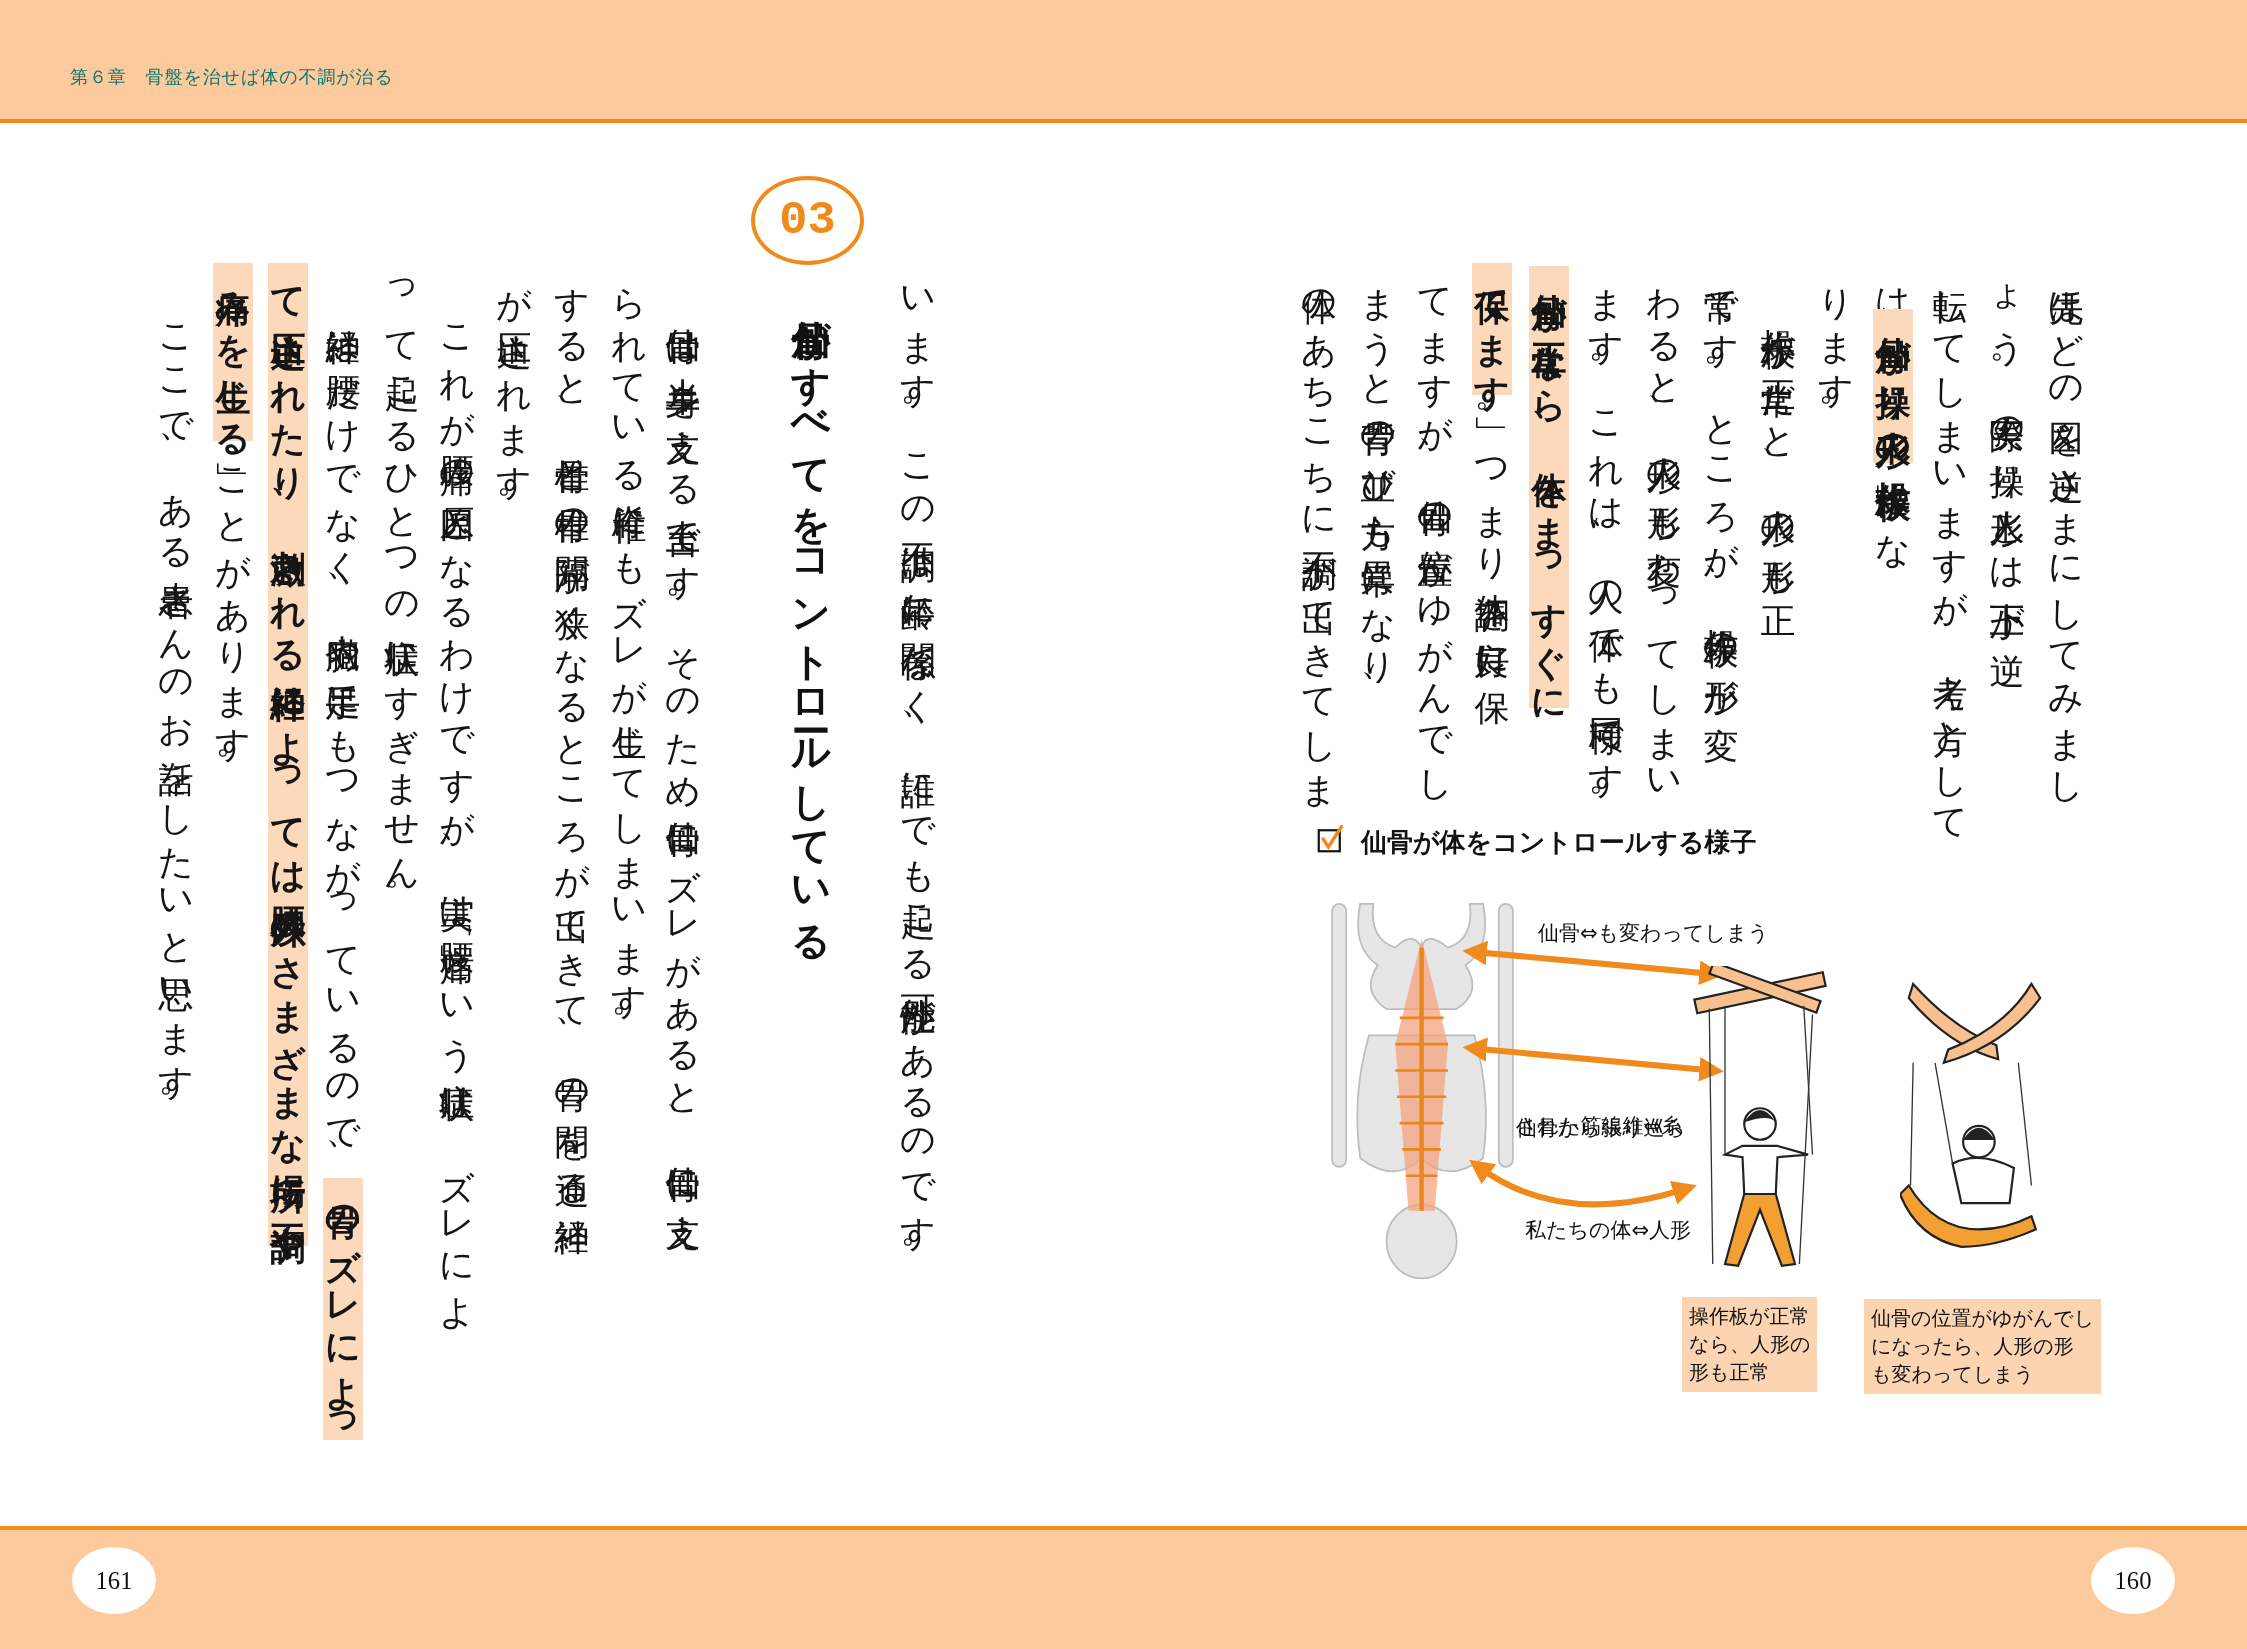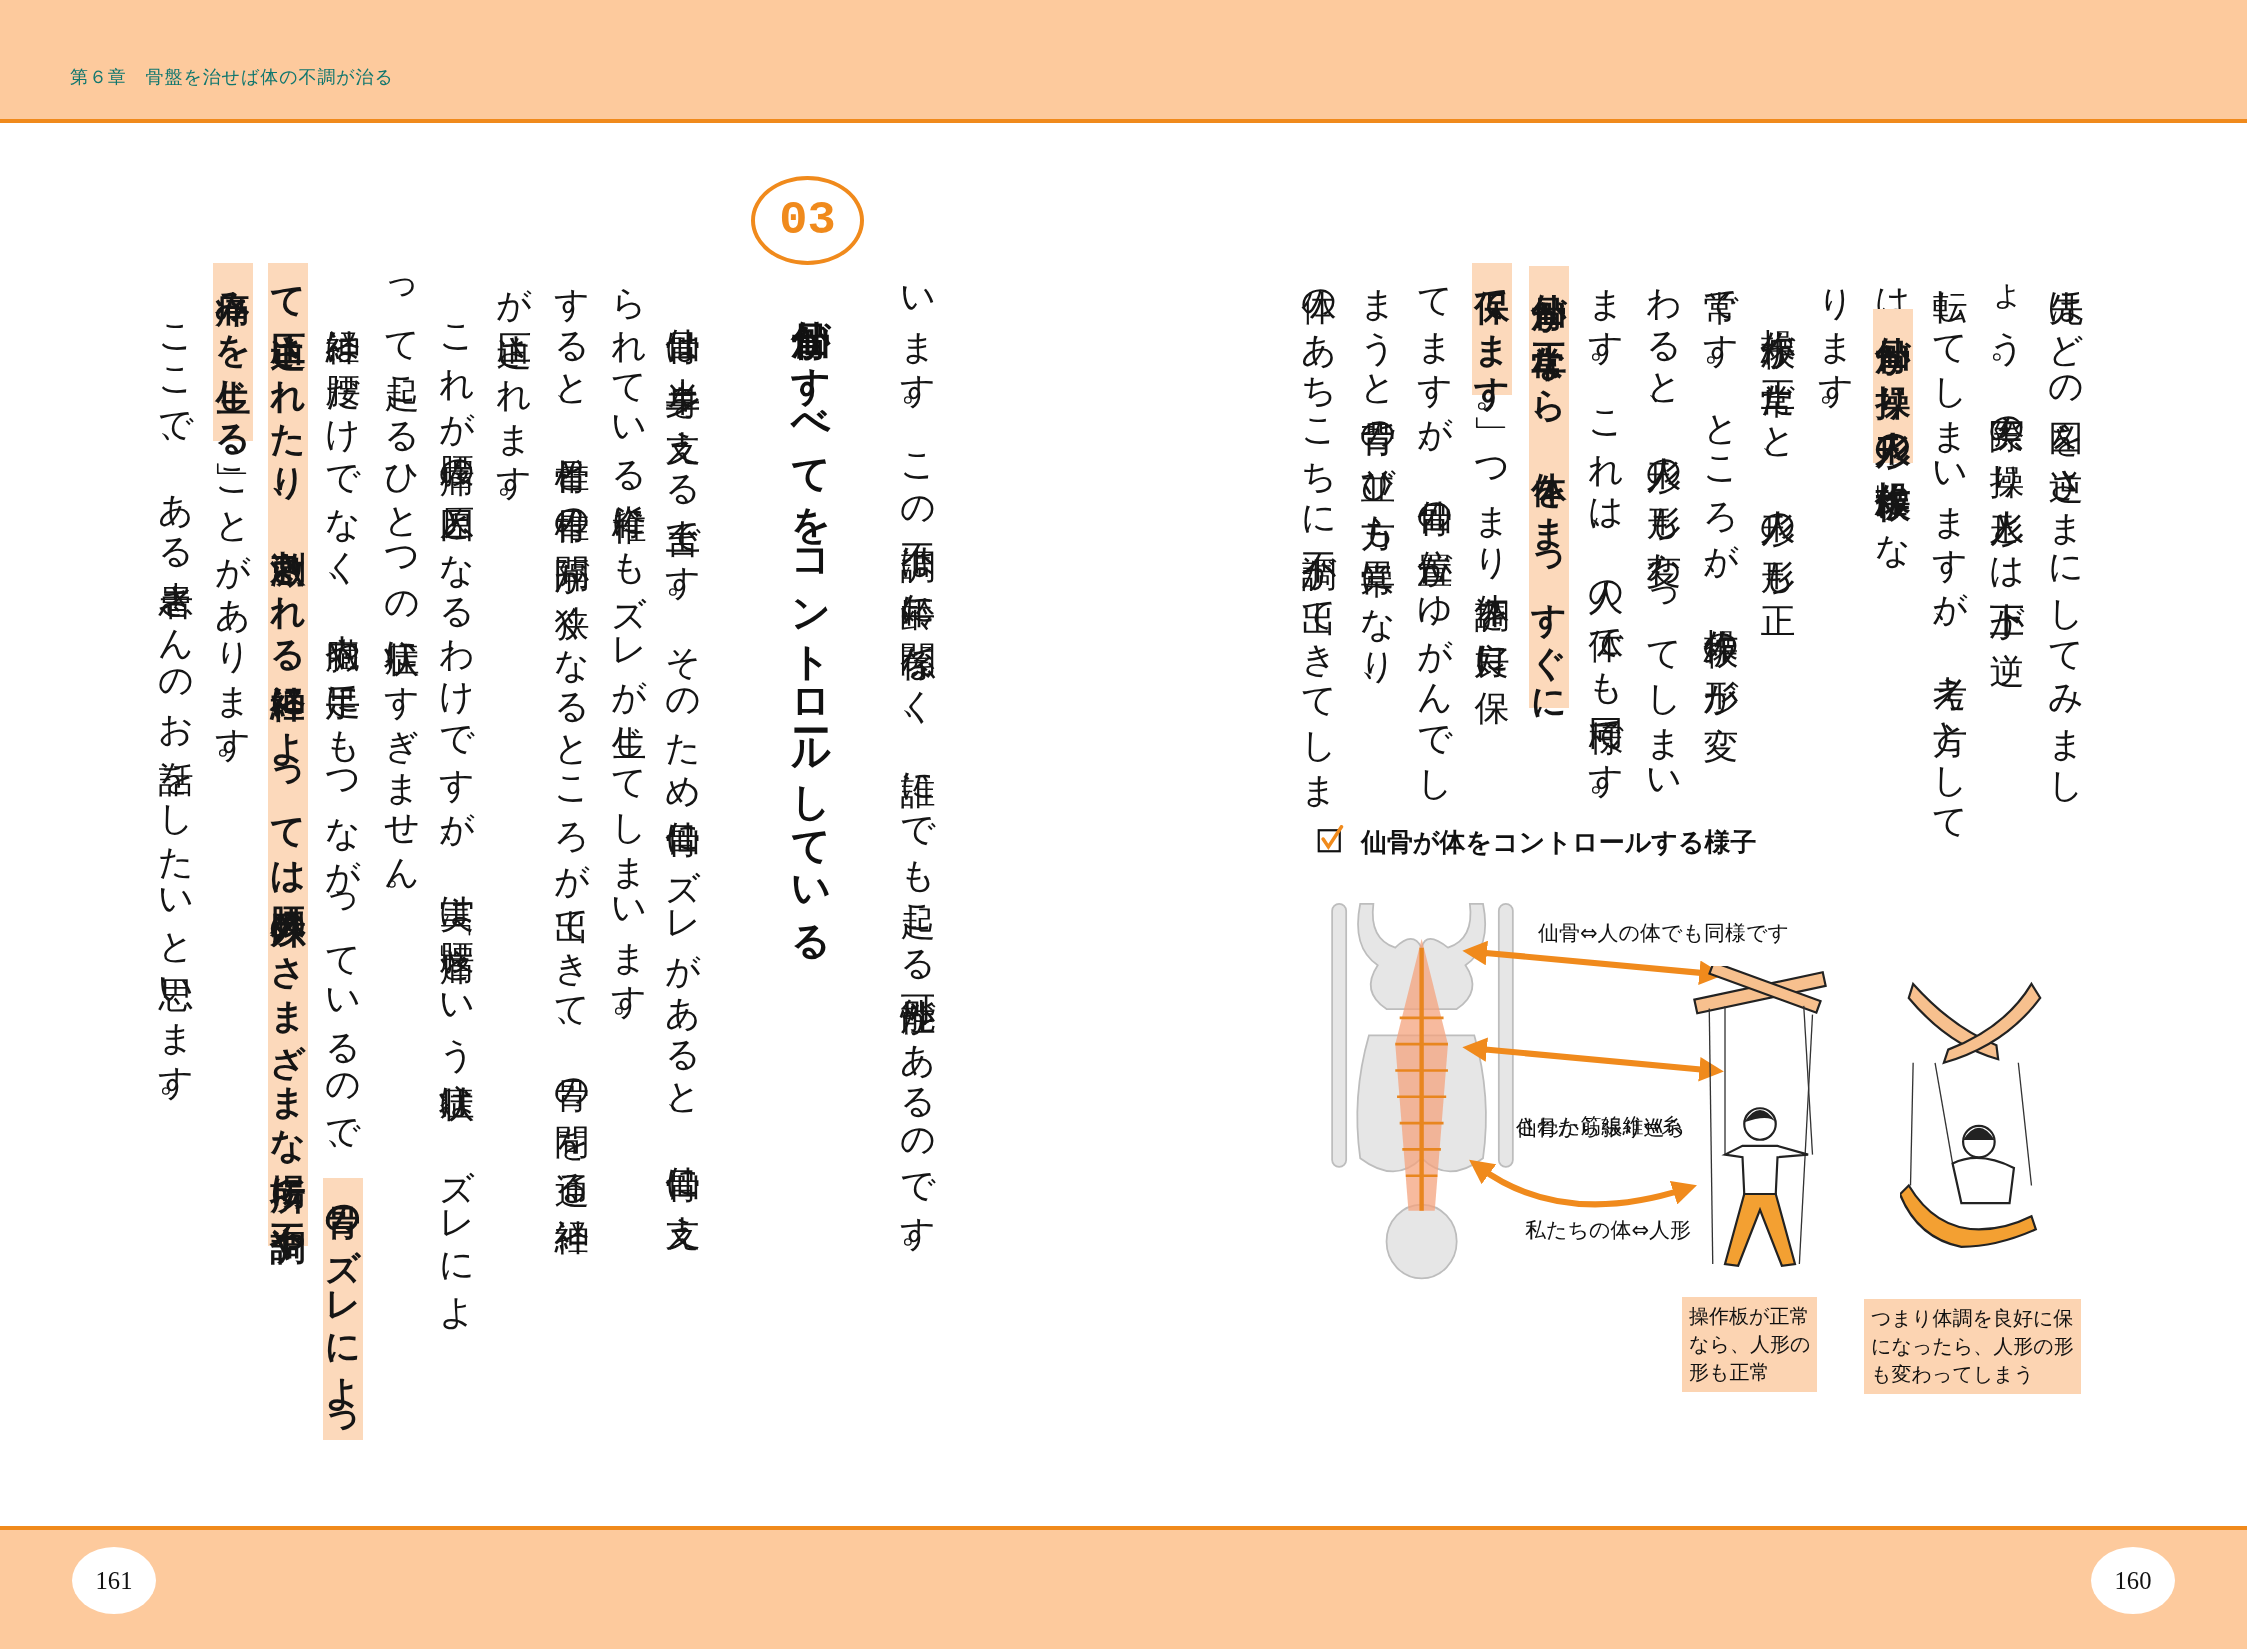--- a/index.html
+++ b/index.html
@@ -100,21 +100,21 @@
   <defs>
     <marker id="ah" viewBox="0 0 10 10" refX="5" refY="5" markerWidth="4" markerHeight="4" orient="auto-start-reverse">
       <path d="M0 0 L10 5 L0 10 Z" fill="#f08a1c"></path>
     </marker>
   </defs>
   <line x1="20" y1="25" x2="290" y2="50" stroke="#f08a1c" stroke-width="7" marker-start="url(#ah)" marker-end="url(#ah)"></line>
   <line x1="20" y1="135" x2="290" y2="160" stroke="#f08a1c" stroke-width="7" marker-start="url(#ah)" marker-end="url(#ah)"></line>
   <path d="M25 270 Q120 340 260 295" fill="none" stroke="#f08a1c" stroke-width="7" marker-start="url(#ah)" marker-end="url(#ah)"></path>
 </svg>
 
-<div class="fig-label" style="left:1538px;top:918px">仙骨⇔人の体でも同様です</div>
+<div class="fig-label" style="left:1538px;top:918px">仙骨⇔も変わってしまう</div>
 <div class="fig-label" style="left:1516px;top:1113px">仙骨から張り巡ら</div>
 <div class="fig-label" style="left:1516px;top:1111px">された筋線維⇔糸</div>
 <div class="fig-label" style="left:1525px;top:1215px">私たちの体⇔人形</div>
 
 <svg class="illus" style="left:1690px;top:966px" width="140" height="316" viewBox="0 0 160 360">
   <g stroke="#222" stroke-width="2.5">
     <rect x="5" y="22" width="150" height="16" fill="#f7c08e" transform="rotate(-12 80 30)"></rect>
     <rect x="20" y="15" width="130" height="14" fill="#f7c08e" transform="rotate(20 80 25)"></rect>
   </g>
   <g stroke="#333" stroke-width="1.5">
@@ -144,21 +144,21 @@
   <path d="M60 225 Q90 210 130 230 L125 270 L70 270 Z" fill="#fff" stroke="#222" stroke-width="2.5"></path>
   <path d="M10 250 Q40 300 90 300 Q120 300 150 285 L155 300 Q110 320 70 320 Q20 310 0 260 Z" fill="#f3a032" stroke="#222" stroke-width="2.5"></path>
 </svg>
 
 <div class="note" style="left:1682px;top:1297px">
   <div>操作板が正常</div>
   <div>なら、人形の</div>
   <div>形も正常</div>
 </div>
 <div class="note" style="left:1864px;top:1299px">
-  <div>つまり体調を良好に保</div>
+  <div>仙骨の位置がゆがんでし</div>
   <div>になったら、人形の形</div>
   <div>も変わってしまう</div>
 </div>
 
 <div class="footer-band"></div>
 <div class="page-num" style="left:72px">161</div>
 <div class="page-num" style="left:2091px">160</div>
 
 
 </body></html>

